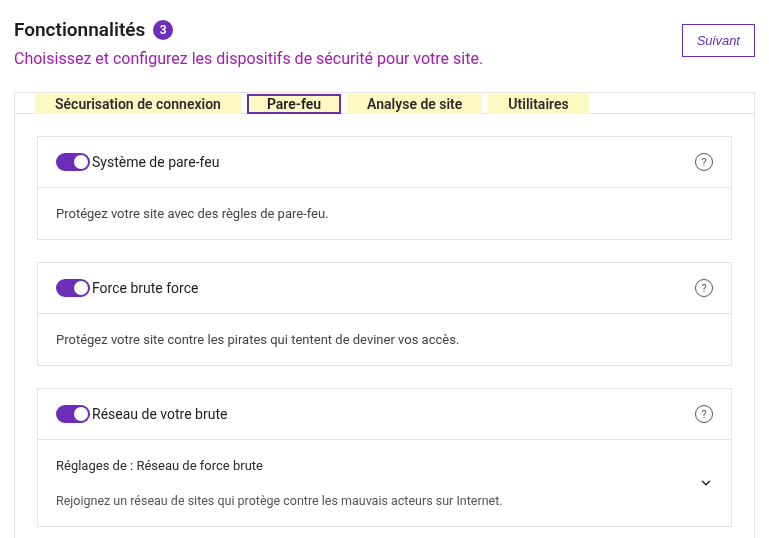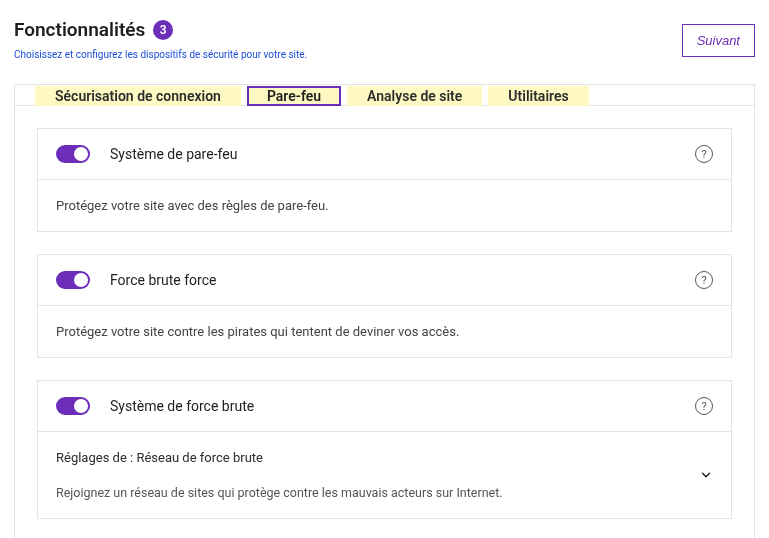--- a/index.html
+++ b/index.html
@@ -31,22 +31,22 @@
     justify-content: center;
     width: 20px;
     height: 20px;
     border-radius: 50%;
     background: #6c2eb9;
     color: #fff;
     font-size: 12px;
     font-weight: 600;
   }
   .subtitle {
-    font-size: 10px;
-    color: #1d4ed8;
+    font-size: 16px;
+    color: #a21caf;
     margin-top: 8px;
   }
   .btn-next {
     border: 1px solid #6c2eb9;
     background: #fff;
     color: #6c2eb9;
     font-size: 13px;
     padding: 8px 14px;
     cursor: pointer;
     margin-top: 6px;
@@ -83,21 +83,21 @@
   }
   .card {
     border: 1px solid #e3e3e3;
     margin-bottom: 22px;
   }
   .card:last-child { margin-bottom: 0; }
   .card-head {
     display: flex;
     align-items: center;
     padding: 16px 18px;
-    gap: 20px;
+    gap: 2px;
   }
   .toggle {
     width: 34px;
     height: 18px;
     border-radius: 10px;
     background: #6c2eb9;
     position: relative;
     cursor: pointer;
     flex-shrink: 0;
   }
@@ -198,21 +198,21 @@
         <div class="help-icon">?</div>
       </div>
       <div class="card-body">
         <div class="card-body-text">Protégez votre site contre les pirates qui tentent de deviner vos accès.</div>
       </div>
     </div>
 
     <div class="card">
       <div class="card-head">
         <div class="toggle"></div>
-        <div class="card-title">Système de force brute</div>
+        <div class="card-title">Réseau de votre brute</div>
         <div class="help-icon">?</div>
       </div>
       <div class="card-body">
         <div class="card-body-text">
           <div class="settings-title">Réglages de : Réseau de force brute</div>
           <div class="settings-desc">Rejoignez un réseau de sites qui protège contre les mauvais acteurs sur Internet.</div>
         </div>
         <div class="chevron">
           <svg viewBox="0 0 24 24" fill="none" stroke="#222" stroke-width="2.5" stroke-linecap="round" stroke-linejoin="round">
               <polyline points="6 9 12 15 18 9"></polyline>

